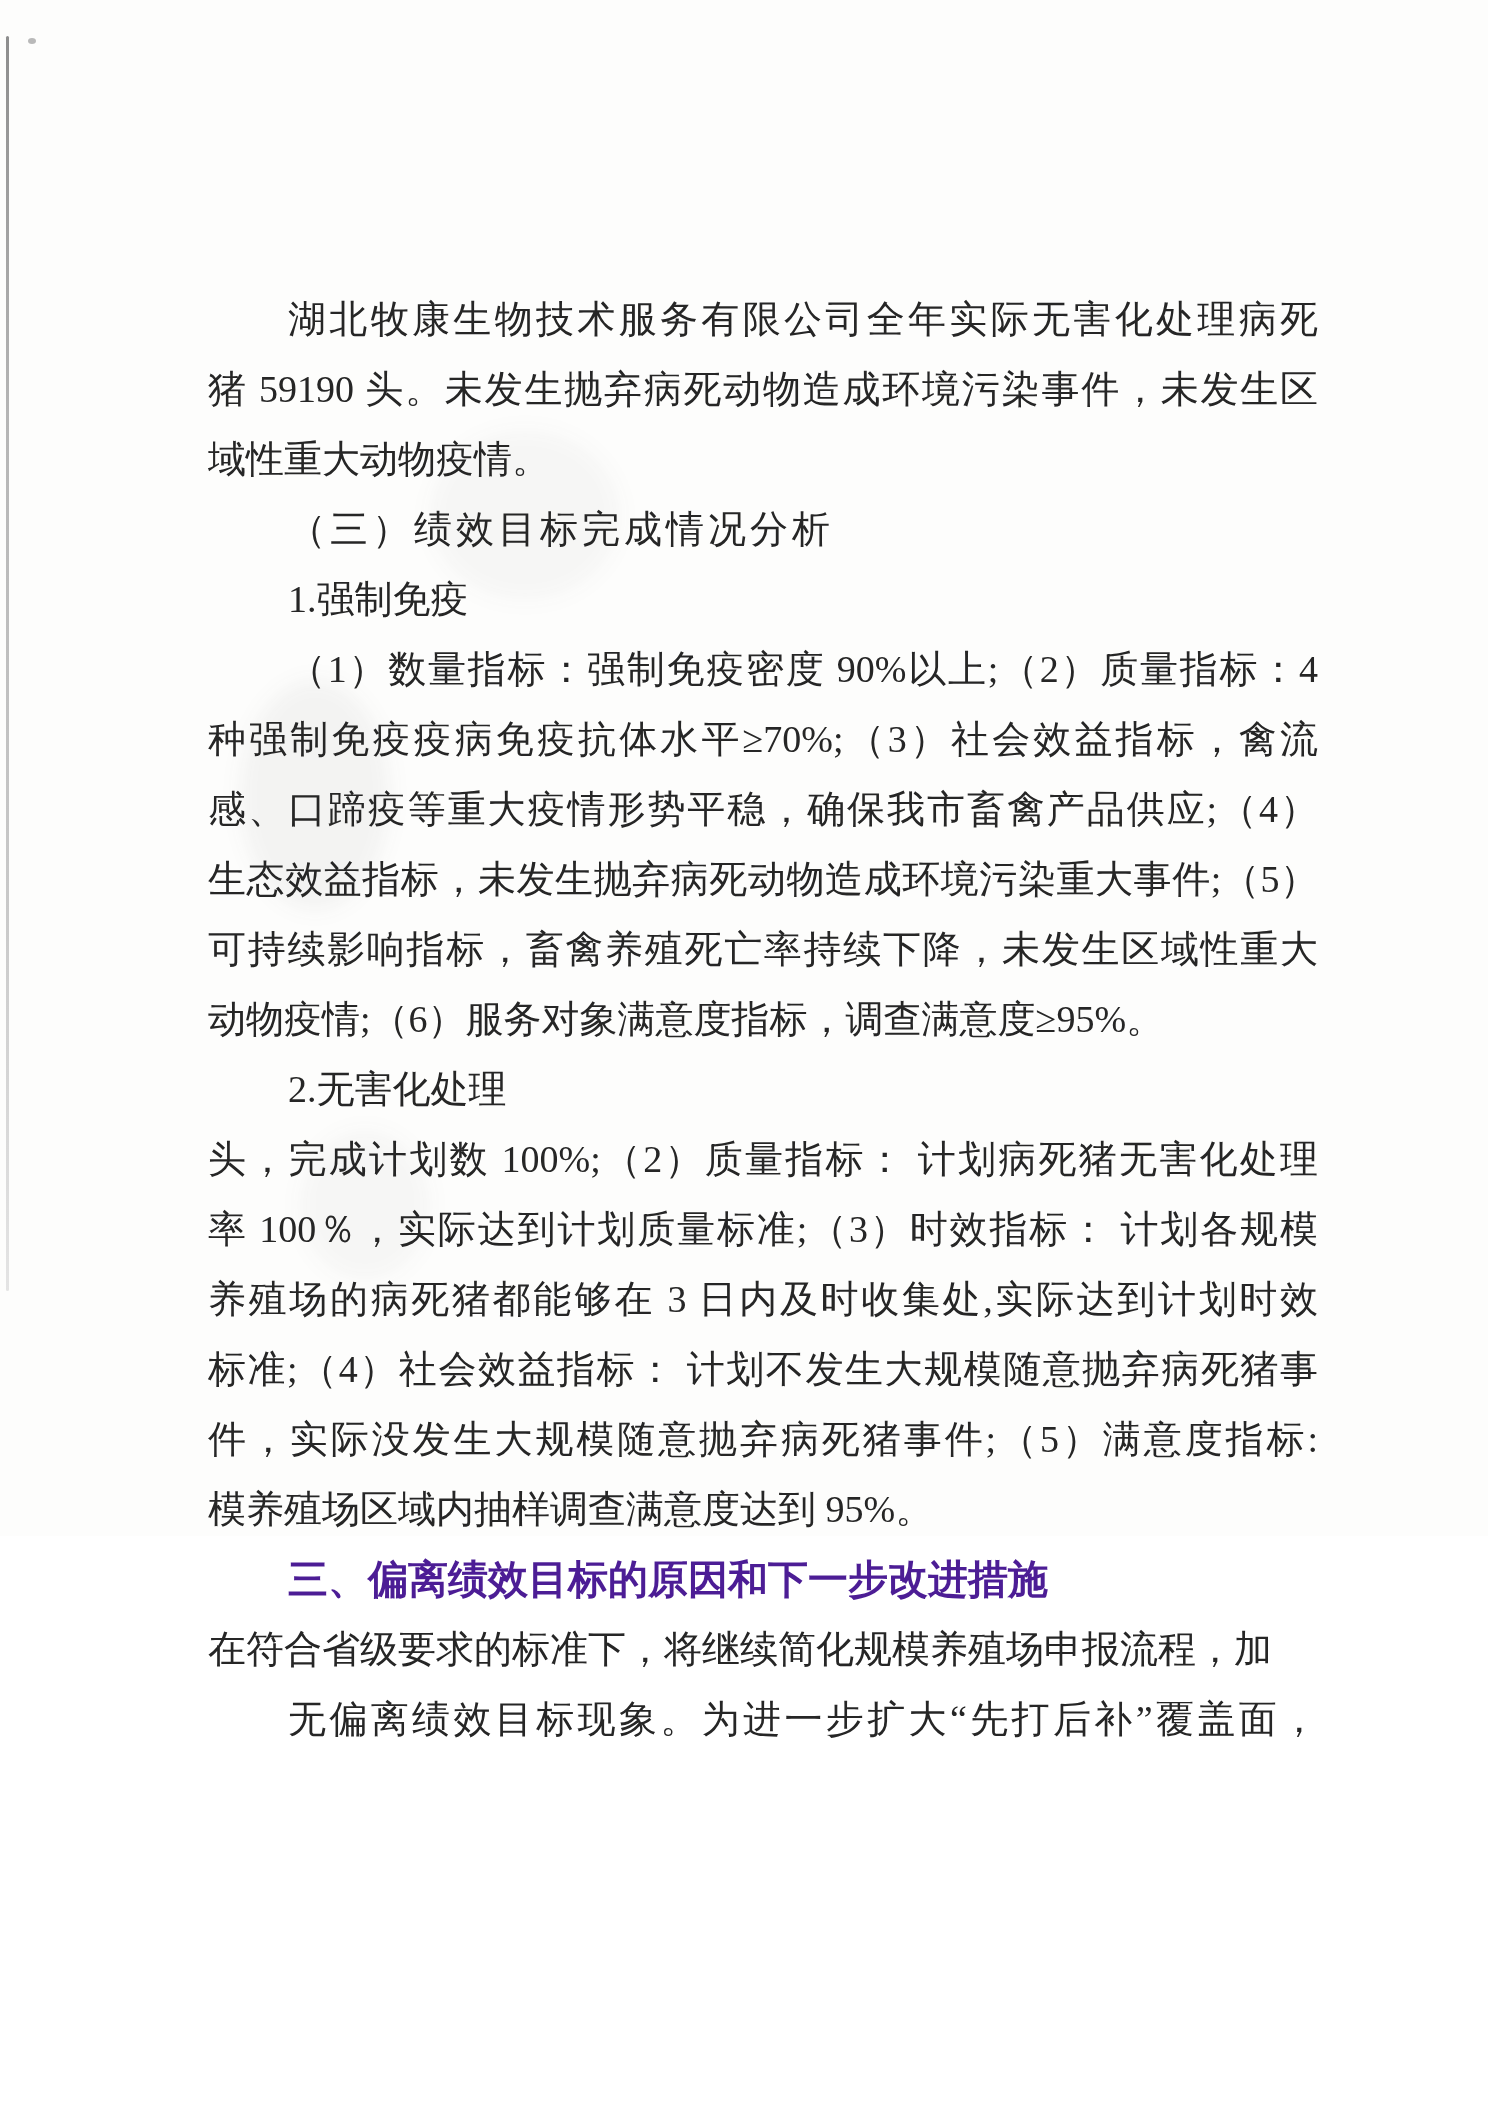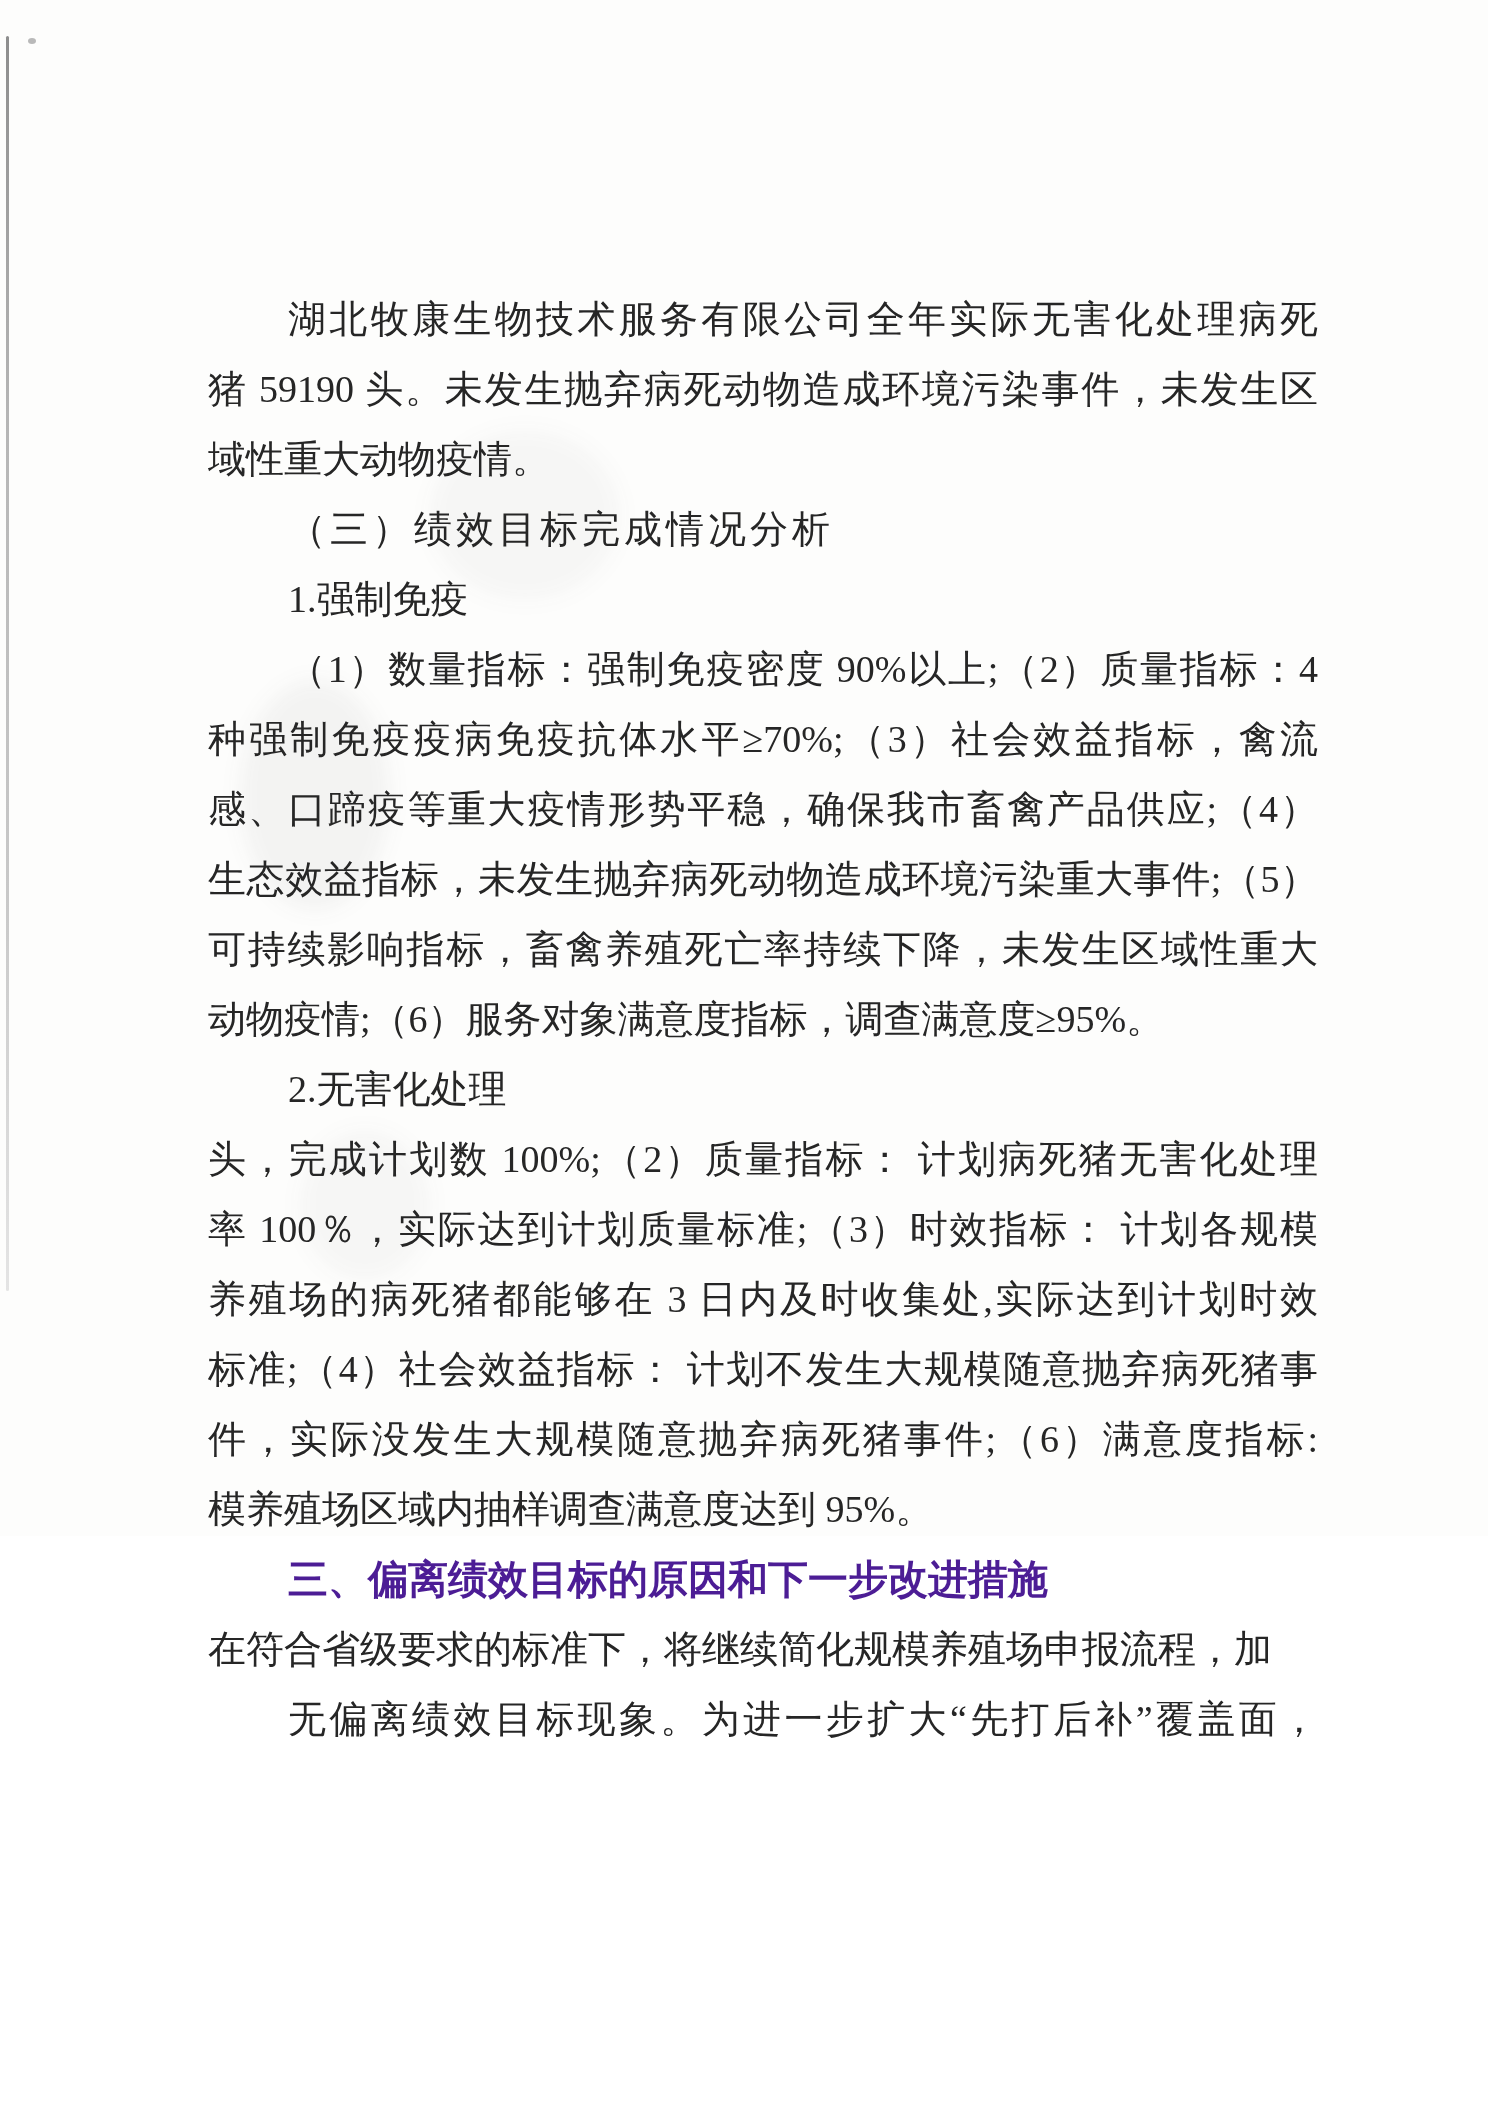--- a/index.html
+++ b/index.html
@@ -85,21 +85,21 @@
         <div class="line last">动物疫情;（6）服务对象满意度指标，调查满意度≥95%。</div>
       </div>
       <div class="para para-body">
         <div class="line indent last">2.无害化处理</div>
       </div>
       <div class="para para-body">
         <div class="line">头，完成计划数 100%;（2）质量指标： 计划病死猪无害化处理</div>
         <div class="line">率 100％，实际达到计划质量标准;（3）时效指标： 计划各规模</div>
         <div class="line">养殖场的病死猪都能够在 3 日内及时收集处,实际达到计划时效</div>
         <div class="line">标准;（4）社会效益指标： 计划不发生大规模随意抛弃病死猪事</div>
-        <div class="line">件，实际没发生大规模随意抛弃病死猪事件;（6）满意度指标:</div>
+        <div class="line">件，实际没发生大规模随意抛弃病死猪事件;（5）满意度指标:</div>
         <div class="line last">模养殖场区域内抽样调查满意度达到 95%。</div>
       </div>
       <div class="para para-heading">
         <div class="line indent last">三、偏离绩效目标的原因和下一步改进措施</div>
       </div>
       <div class="para para-body">
         <div class="line last">在符合省级要求的标准下，将继续简化规模养殖场申报流程，加</div>
         <div class="line indent">无偏离绩效目标现象。为进一步扩大“先打后补”覆盖面，</div>
       </div>
     </div>

